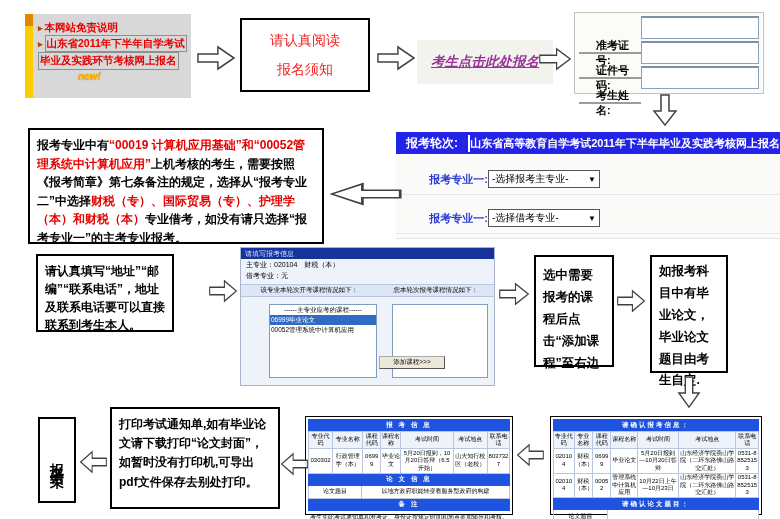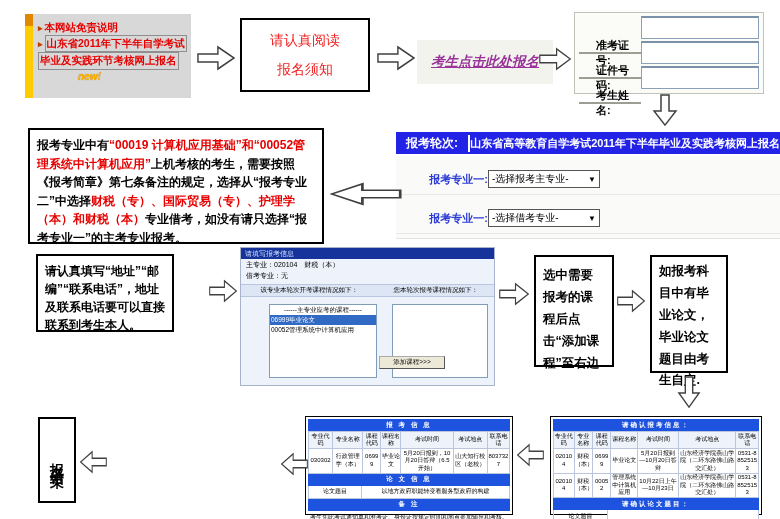--- a/index.html
+++ b/index.html
@@ -326,20 +326,21 @@
     <div class="note-line">考生凭此考试通知单和准考证、身份证按规定时间和地点参加辅导和考核。</div>
 
   </div>
 
   <div class="arrow" style="left:281px;top:452px;width:27px;height:24px;">
     <svg viewBox="0 0 40 26" preserveAspectRatio="none">
         <path d="M39 9 H18 V2 L1 13 L18 24 V17 H39 Z" fill="#fff" stroke="#404040" stroke-width="1.5"></path>
       </svg>
   </div>
 
+  <div class="box print-box">打印考试通知单,如有毕业论文请下载打印“论文封面”，如暂时没有打印机,可导出pdf文件保存去别处打印。</div>
 
   <div class="arrow" style="left:80px;top:450px;width:27px;height:24px;">
     <svg viewBox="0 0 40 26" preserveAspectRatio="none">
         <path d="M39 9 H18 V2 L1 13 L18 24 V17 H39 Z" fill="#fff" stroke="#404040" stroke-width="1.5"></path>
       </svg>
   </div>
 
   <div class="box end-box">
     <span class="vtext">报名结束</span>
   </div>

